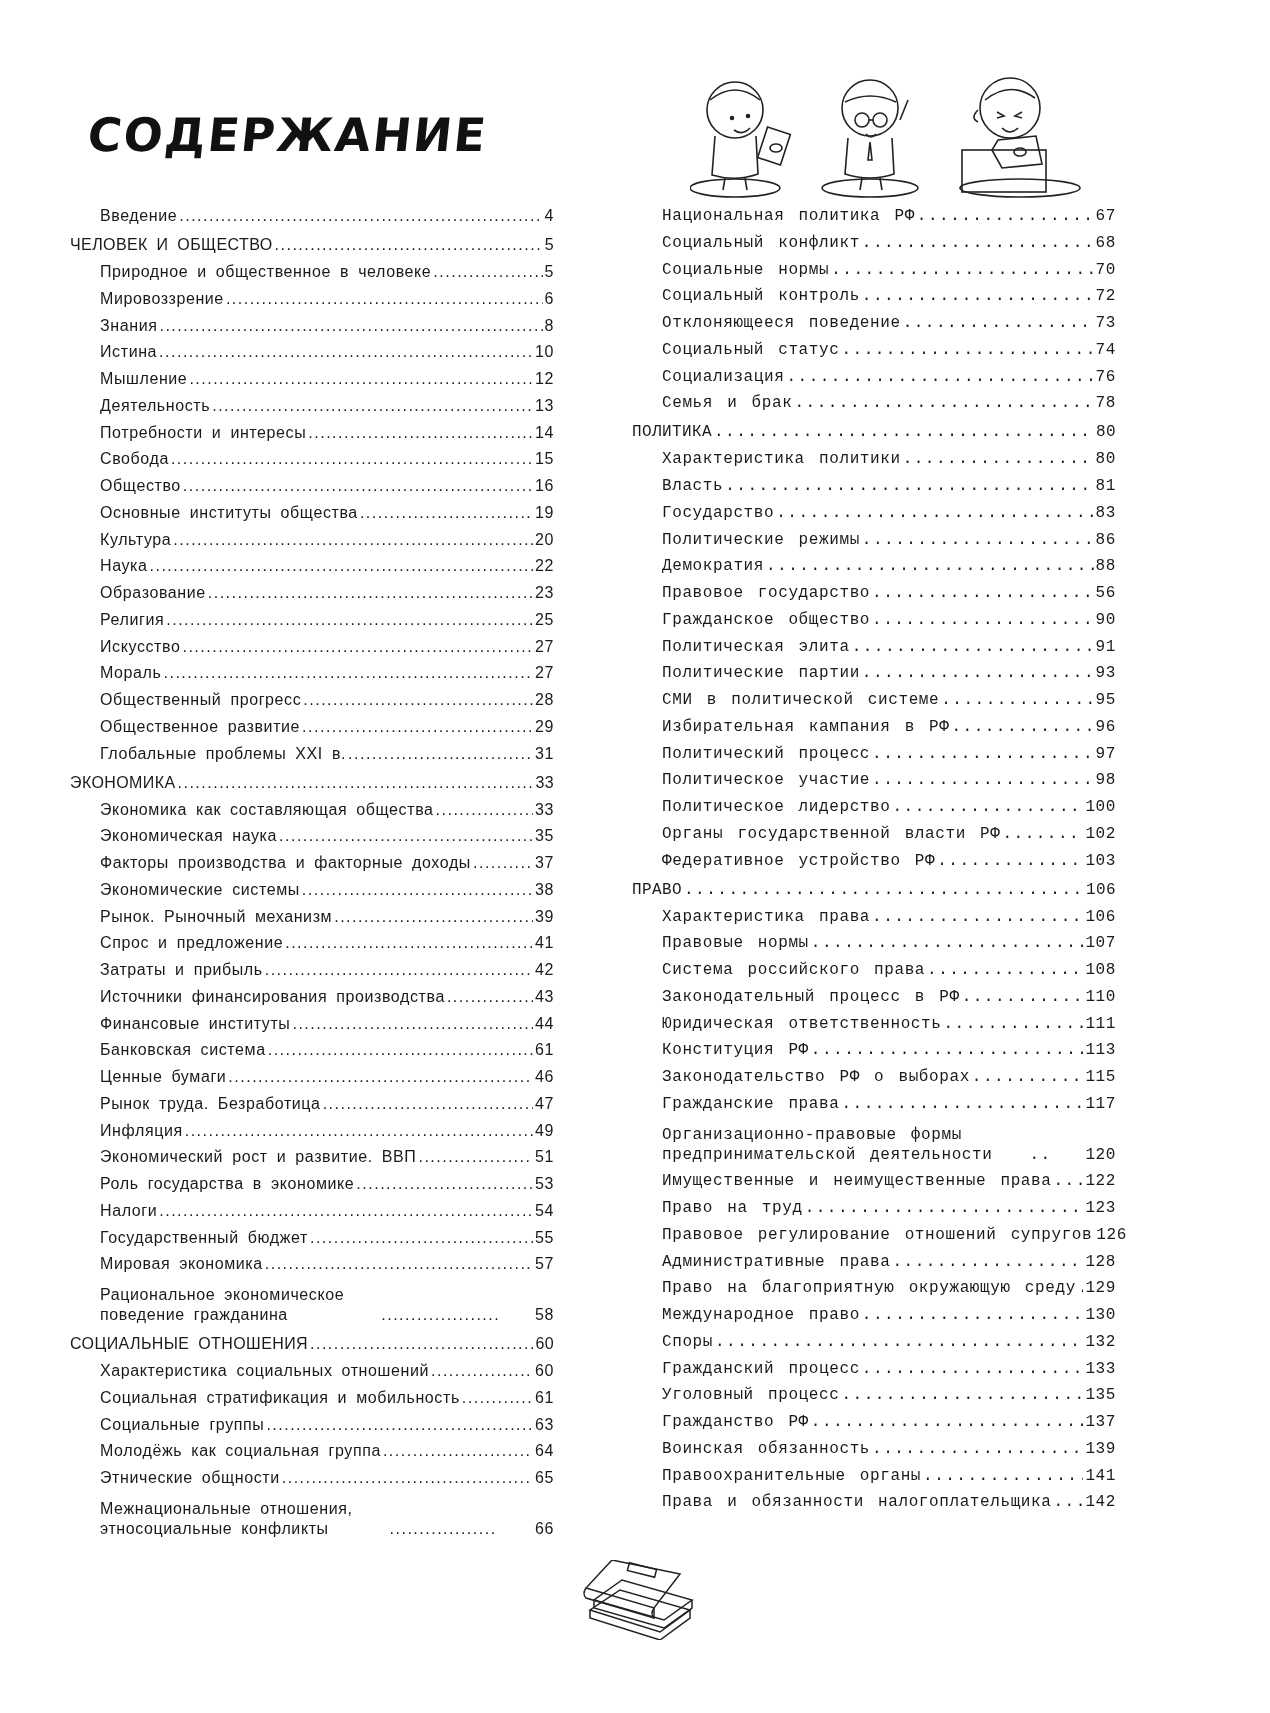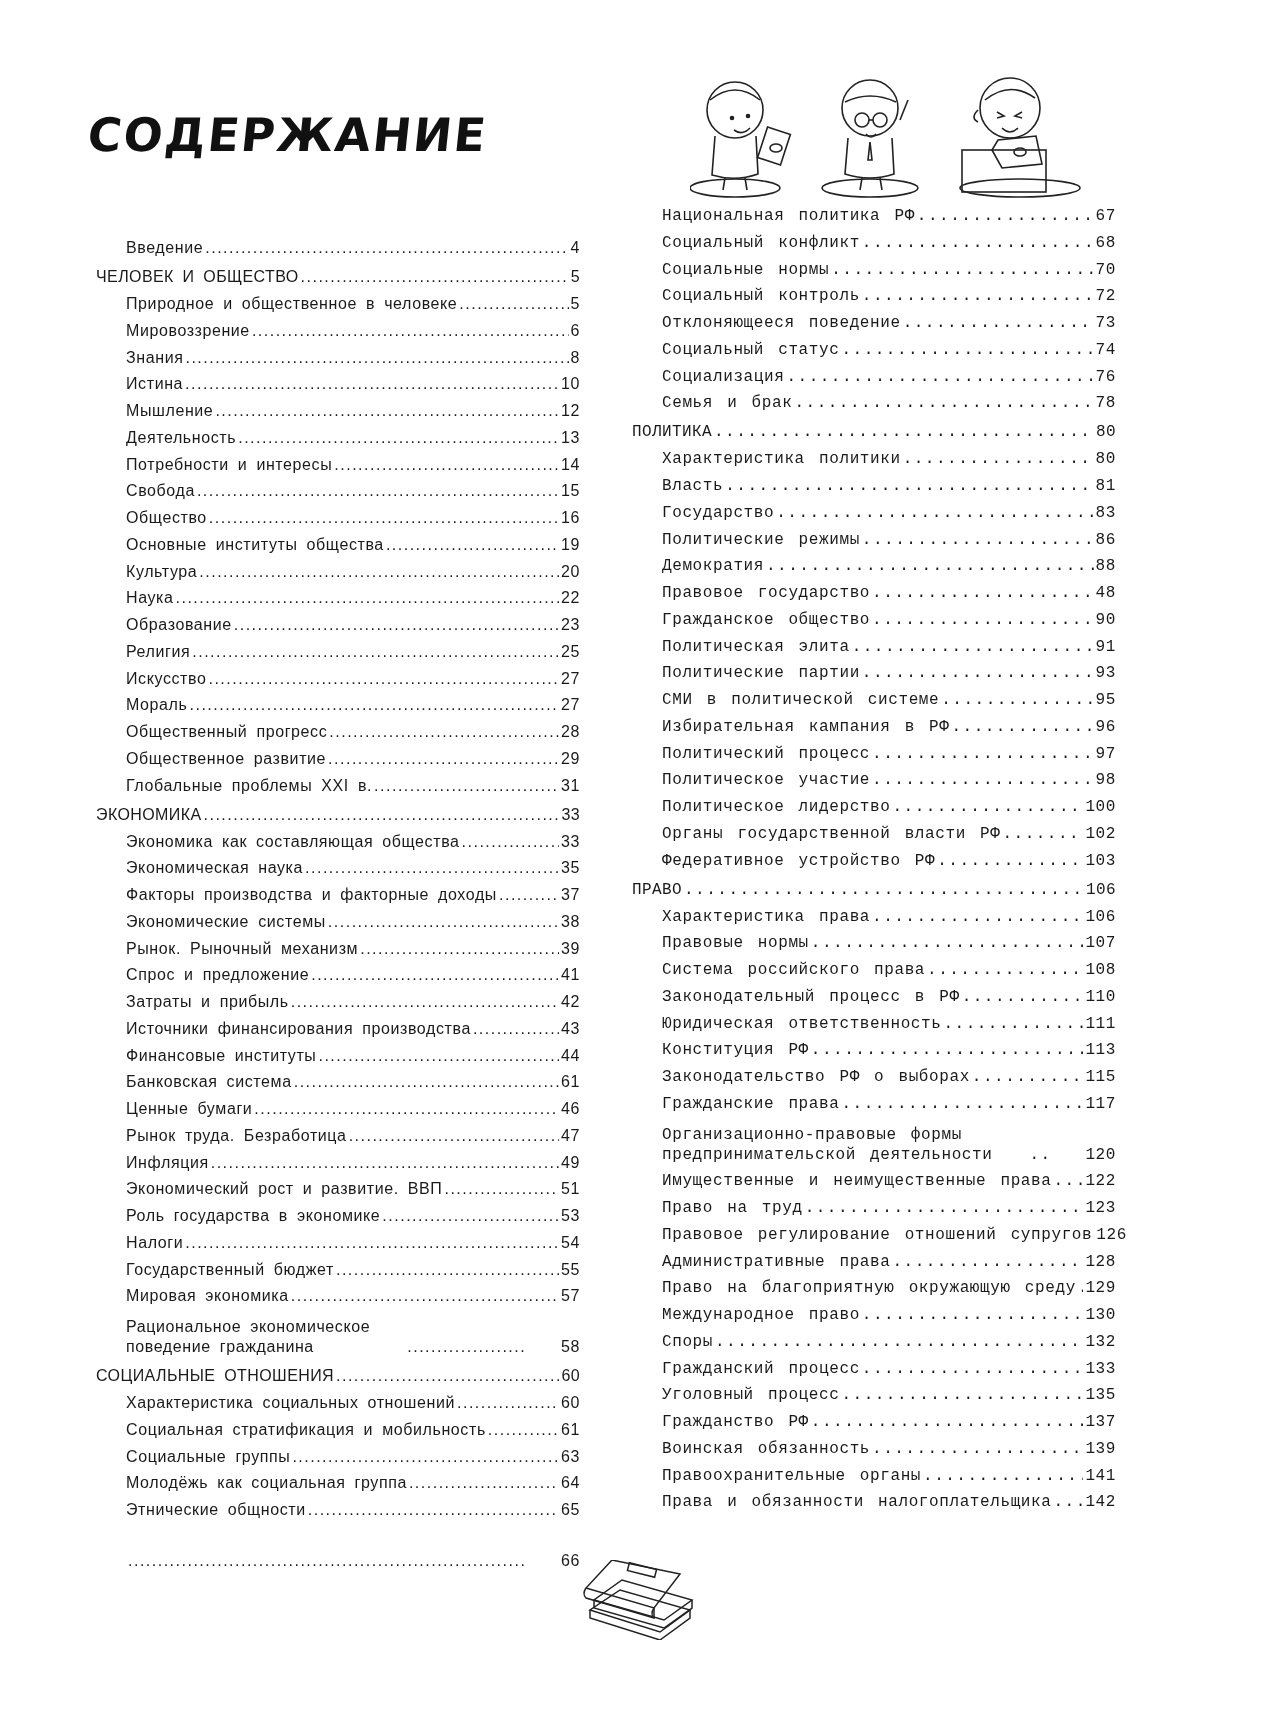--- a/index.html
+++ b/index.html
@@ -4,21 +4,21 @@
 <style>
   html, body { margin: 0; padding: 0; background: #ffffff; }
   body { width: 1270px; height: 1713px; position: relative; overflow: hidden;
          font-family: "Liberation Sans", sans-serif; color: #1a1a1a; }
   .title { position: absolute; left: 88px; top: 108px; margin: 0;
            font-family: "DejaVu Sans", sans-serif; font-weight: bold;
            font-size: 46px; letter-spacing: 2px; color: #111;
            transform: skewX(-6deg); }
   .illustration { position: absolute; left: 690px; top: 70px; width: 420px; height: 130px; }
   .col { position: absolute; top: 206px; }
-  .col-left { left: 96px; width: 484px; margin-top: 32px; }
+  .col-left { left: 70px; width: 484px; }
   .col-right { left: 632px; width: 484px; top: 206px; font-family: Liberation Mono, monospace; }
   .entry { display: flex; align-items: flex-end; font-size: 16px; line-height: 20px;
            height: 20px; margin-bottom: 6.75px; letter-spacing: 0.6px; word-spacing: 4px; }
   .entry.sub { padding-left: 30px; }
   .entry.section { font-size: 16px; height: 22px; line-height: 22px; margin-top: 8px; margin-bottom: 6px; letter-spacing: 0.4px; }
   .entry.multi { height: 44px; line-height: 20px; gap: 35px; }
   .entry .label { white-space: pre-line; flex: 0 0 auto; }
   .entry .leader { flex: 1 1 auto; overflow: hidden; white-space: nowrap; margin: 0 2px;
                    letter-spacing: 1.5px; line-height: inherit; }
   .entry .leader::before { content: "...................................................................................................................................................................................................."; }
@@ -303,20 +303,22 @@
       <span class="label">Молодёжь как социальная группа</span>
       <span class="leader"></span>
       <span class="page">64</span>
     </div>
     <div class="entry sub">
       <span class="label">Этнические общности</span>
       <span class="leader"></span>
       <span class="page">65</span>
     </div>
     <div class="entry sub multi">
+      <span class="label">Межнациональные отношения,
+этносоциальные конфликты</span>
       <span class="leader"></span>
       <span class="page">66</span>
     </div>
   </div>
 <div class="col col-right" id="col-right">
     <div class="entry sub">
       <span class="label">Национальная политика РФ</span>
       <span class="leader"></span>
       <span class="page">67</span>
     </div>
@@ -381,21 +383,21 @@
       <span class="page">86</span>
     </div>
     <div class="entry sub">
       <span class="label">Демократия</span>
       <span class="leader"></span>
       <span class="page">88</span>
     </div>
     <div class="entry sub">
       <span class="label">Правовое государство</span>
       <span class="leader"></span>
-      <span class="page">48</span>
+      <span class="page">56</span>
     </div>
     <div class="entry sub">
       <span class="label">Гражданское общество</span>
       <span class="leader"></span>
       <span class="page">90</span>
     </div>
     <div class="entry sub">
       <span class="label">Политическая элита</span>
       <span class="leader"></span>
       <span class="page">91</span>

